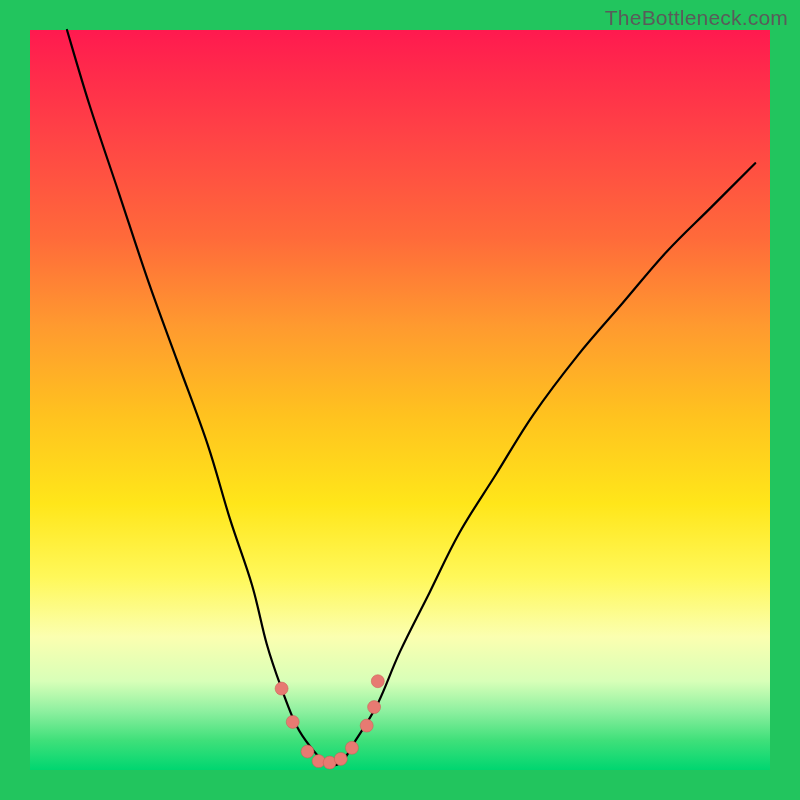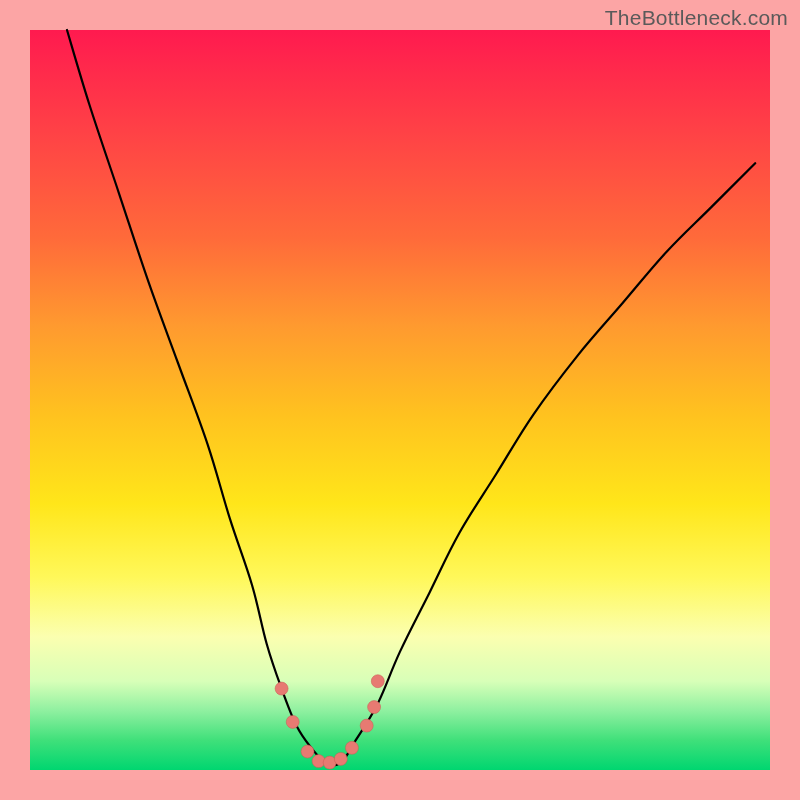--- a/index.html
+++ b/index.html
@@ -1,21 +1,21 @@
 <!DOCTYPE html>
 <html><head>
 <meta charset="utf-8">
 <style>
   * { margin: 0; padding: 0; box-sizing: border-box; }
   html, body { width: 800px; height: 800px; overflow: hidden; background: #000; }
   .frame {
     position: relative;
     width: 800px;
     height: 800px;
-    background: #fca5a5;
+    background: #22c55e;
   }
   .plot {
     position: absolute;
     left: 30px;
     top: 30px;
     width: 740px;
     height: 740px;
     background: linear-gradient(to bottom,
       #ff1a4f 0%,
       #ff4545 15%,

